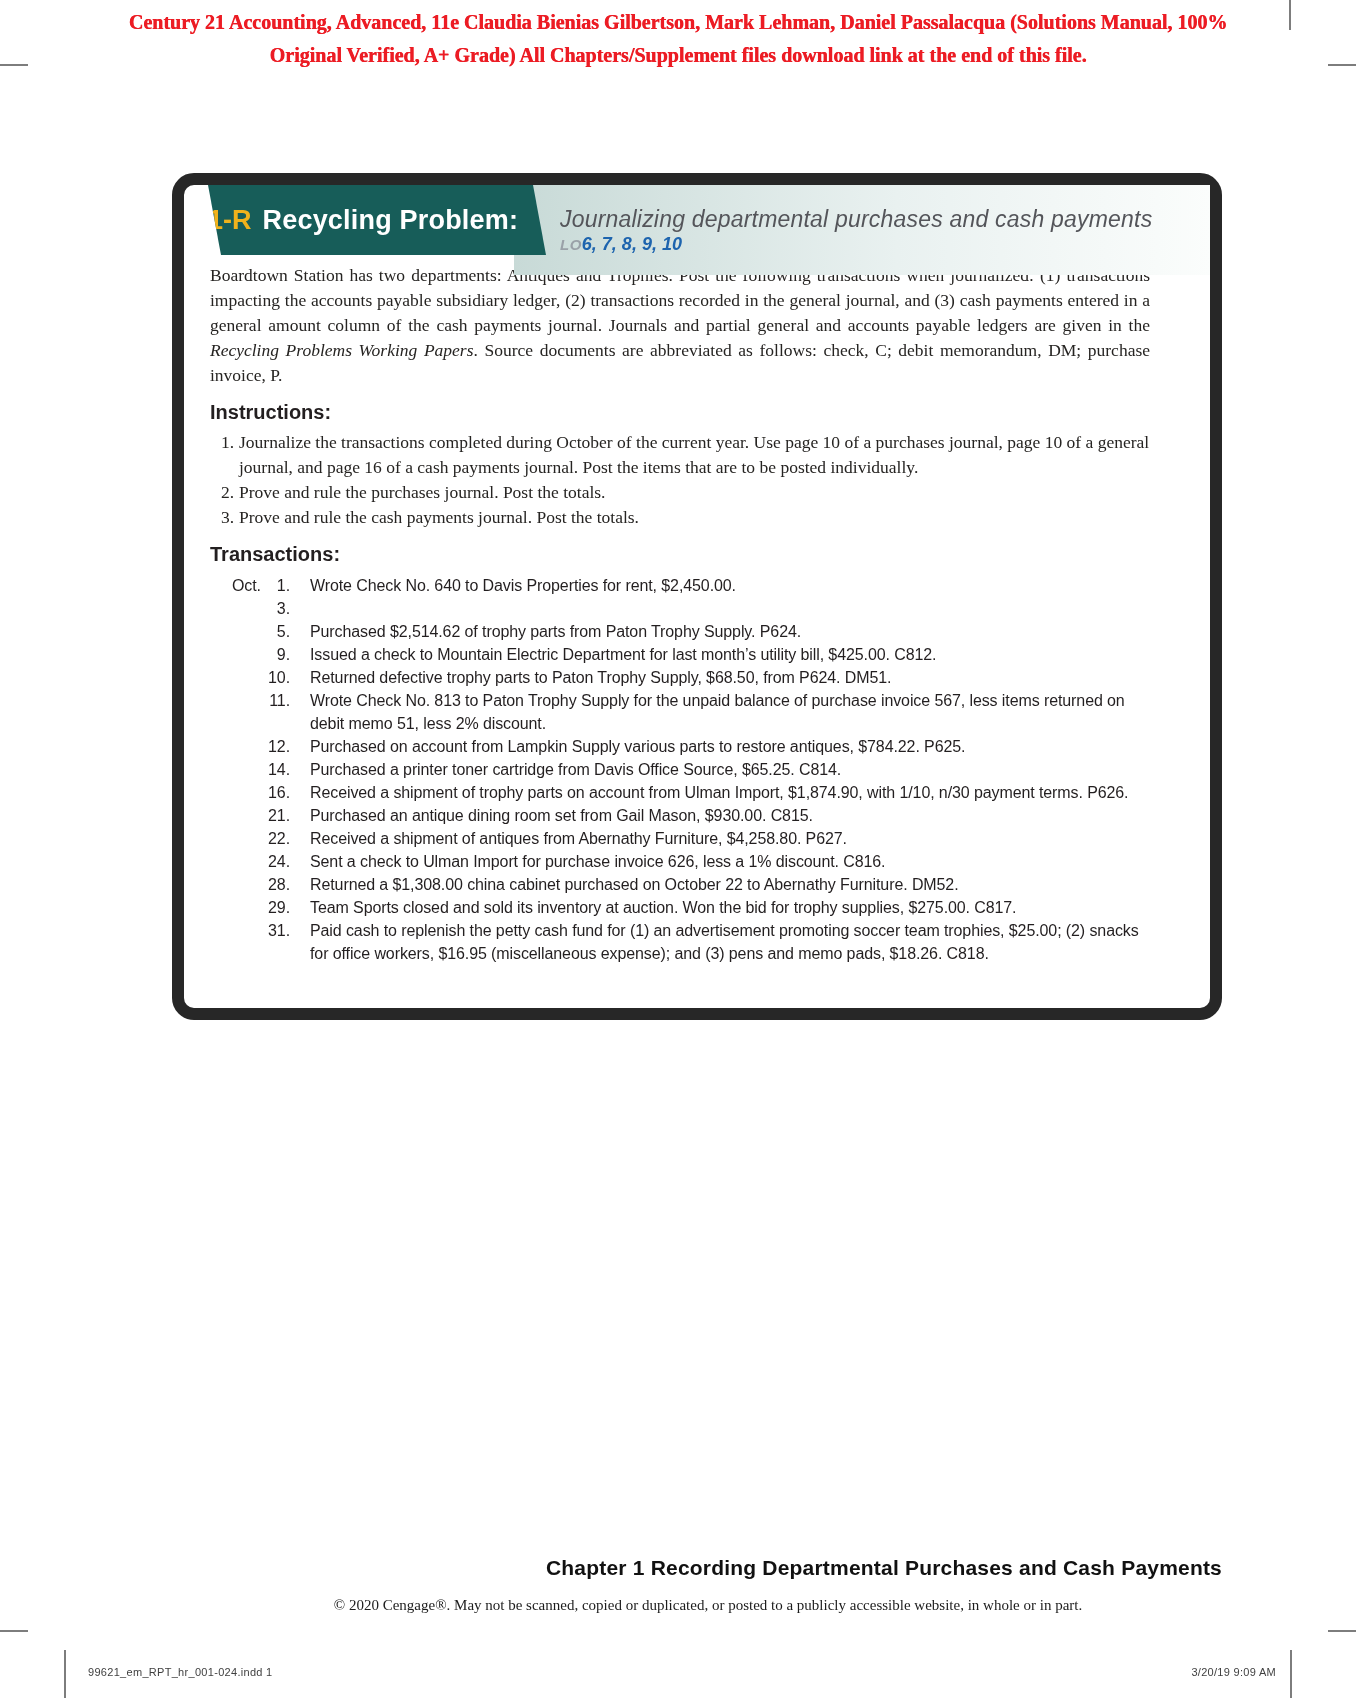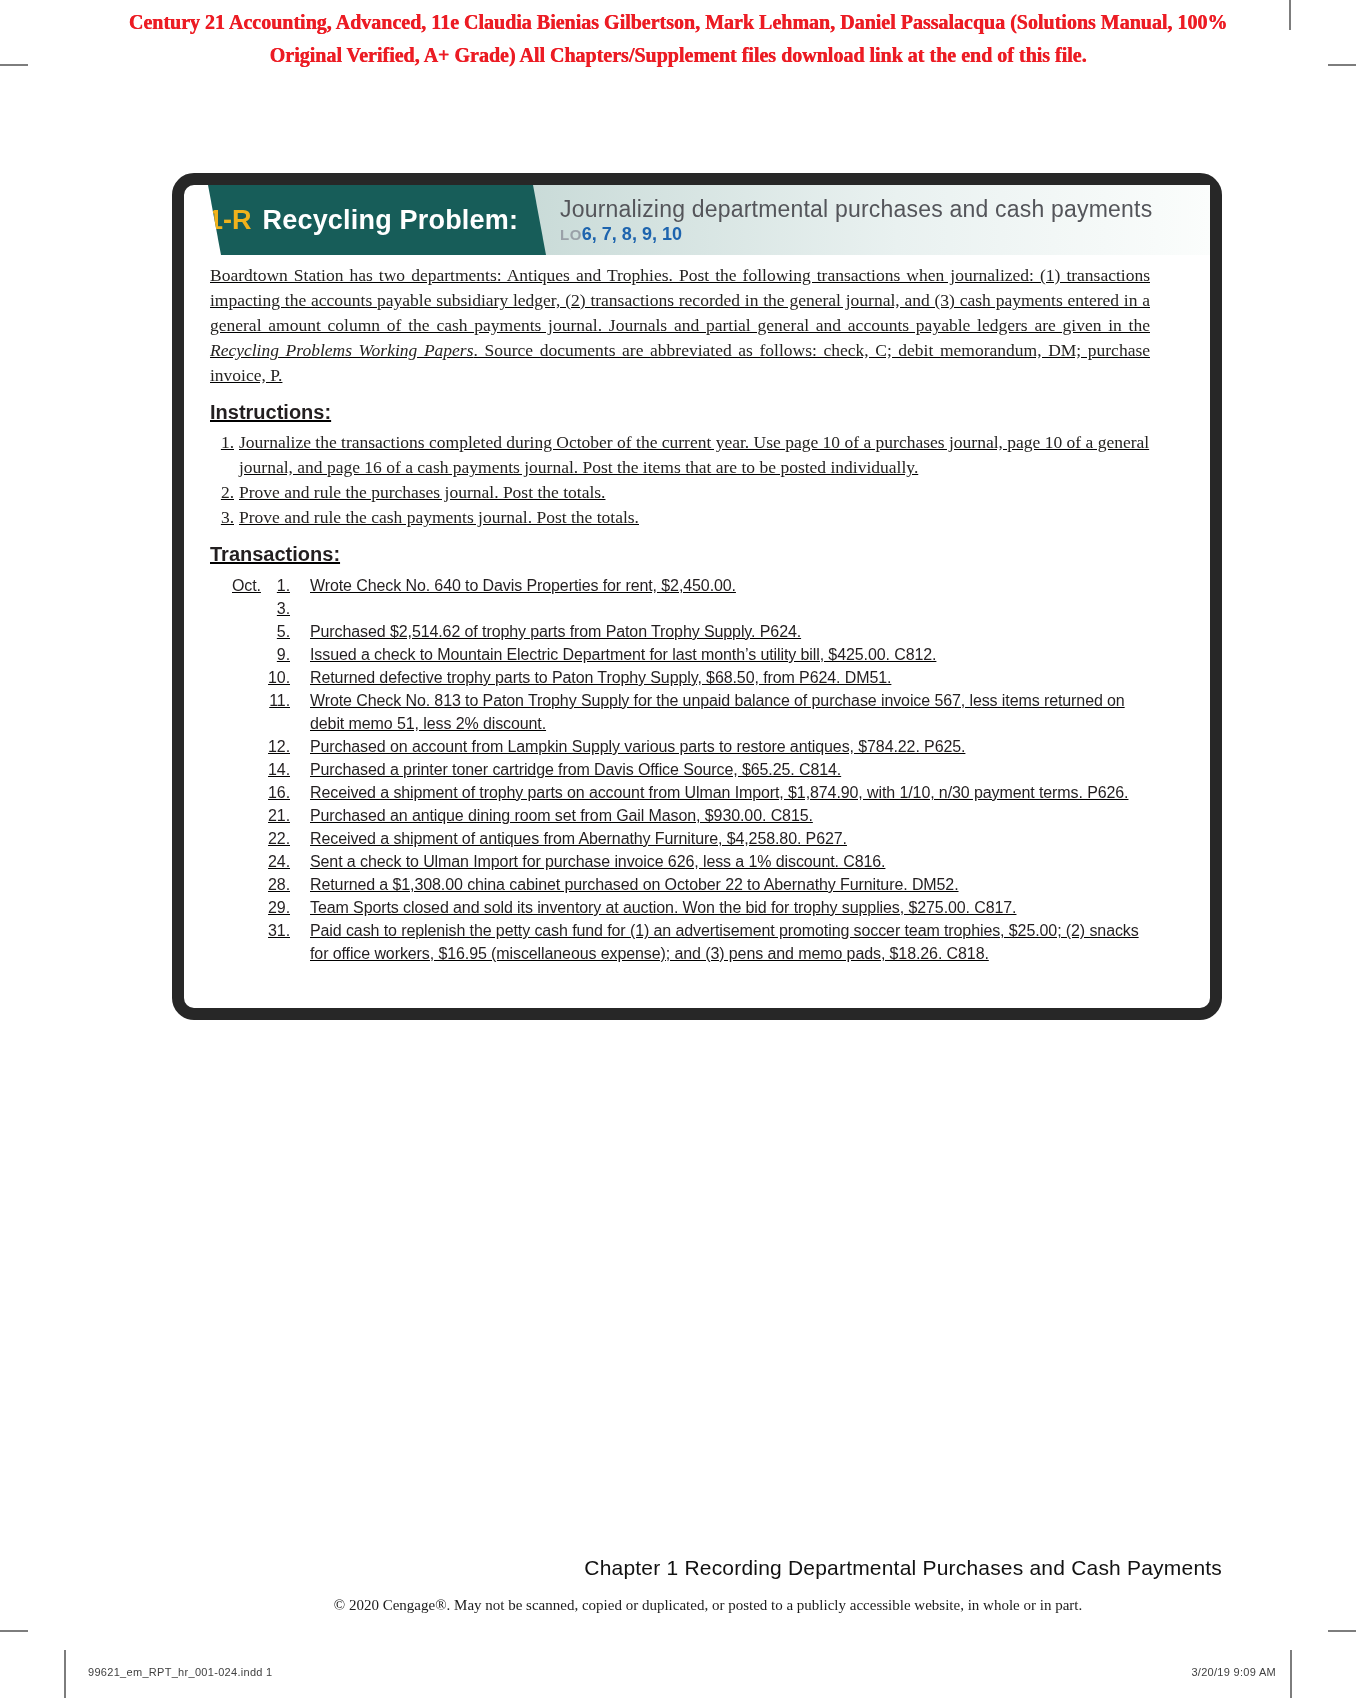--- a/index.html
+++ b/index.html
@@ -30,39 +30,39 @@
 
   
   .problem-box {
     position:absolute; left:172px; top:173px;
     width:1026px; height:823px;
     border:12px solid #272727; border-radius:22px;
     background:#ffffff;
   }
   .box-header { position:relative; height:70px; width:100%; }
   .header-strip {
-    position:absolute; left:330px; right:0; top:0; height:70px;
+    position:absolute; left:330px; right:0; top:0; height:90px;
     background:linear-gradient(90deg, #c8dad7 0%, #e9f1f0 55%, #fbfdfc 100%);
     display:flex; flex-direction:column; justify-content:center;
-    padding-left:46px; box-sizing:border-box;
+    padding-left:46px; box-sizing:border-box;font-style:italic;
   }
   .strip-title { font-size:23px; color:#54555a; letter-spacing:0.2px; }
   .strip-lo { margin-top:2px; font-weight:bold; line-height:18px; }
   .lo-prefix { font-size:15px; color:#9aa1a8; letter-spacing:0.5px; }
   .lo-nums   { font-size:18px; color:#1d64ae; }
   .teal-block {
     position:absolute; left:24px; top:0; width:338px; height:70px;
     background:#175d59;
     clip-path:polygon(0 0, calc(100% - 13px) 0, 100% 100%, 13px 100%);
     display:flex; align-items:center; justify-content:flex-start; gap:11px;
   }
   .problem-number { color:#f0b21c; font-weight:bold; font-size:27px; }
   .problem-label  { color:#ffffff; font-weight:bold; font-size:27px; letter-spacing:0.2px; }
 
-  .box-body { padding:8px 60px 0 26px;text-decoration:underline; }
+  .box-body { padding:8px 60px 0 26px; }
 
   .intro {
     font-family:"Liberation Serif", serif; font-size:17.5px; line-height:25px;
     color:#262422; text-align:justify;
   }
   .intro .em { font-style:italic; }
 
   .section-heading { font-size:20px; font-weight:bold; color:#231f20; margin-top:13px; }
 
   .instr-list {
@@ -75,21 +75,21 @@
 
   .tx-list { margin-top:8px; font-size:16px; line-height:23px; color:#231f20; letter-spacing:-0.1px; }
   .tx-row   { display:flex; }
   .tx-month { flex:0 0 34px; margin-left:22px; }
   .tx-day   { flex:0 0 24px; text-align:right; }
   .tx-text  { margin-left:20px; flex:1; }
 
   
   .footer-chapter {
     position:absolute; right:134px; top:1556px;
-    font-size:21px; font-weight:normal; color:#111111; letter-spacing:0.2px;
+    font-size:21px; font-weight:bold; color:#111111; letter-spacing:0.2px;
   }
   .footer-copyright {
     position:absolute; left:30px; top:1597px; width:1356px;
     text-align:center; font-family:"Liberation Serif", serif;
     font-size:15px; color:#1c1c1c;
   }
   .print-file {
     position:absolute; left:88px; top:1666px;
     font-size:11px; color:#3f3f3f; letter-spacing:0.3px;
   }

